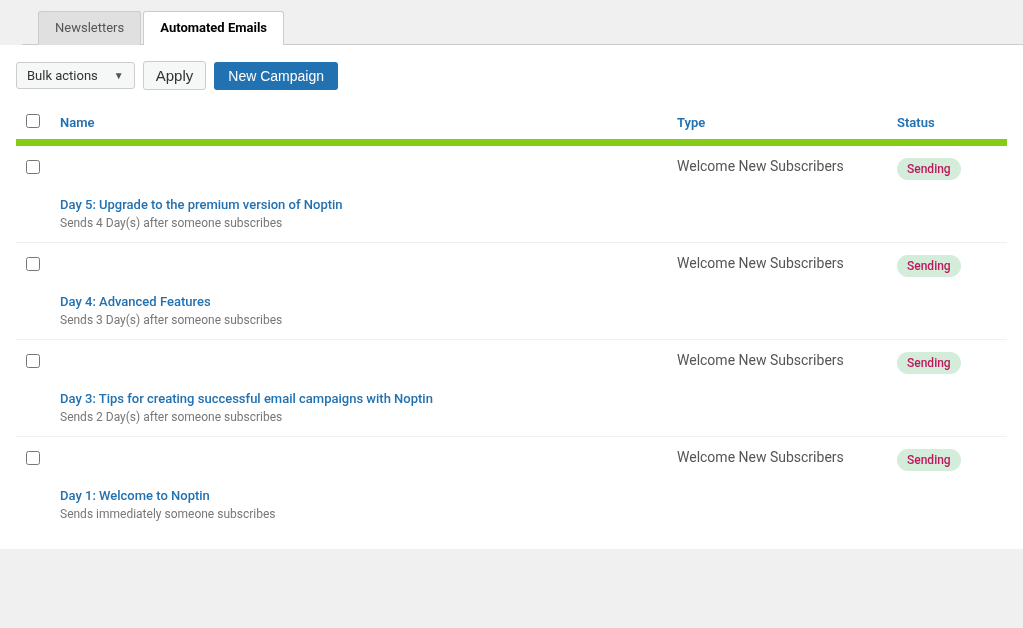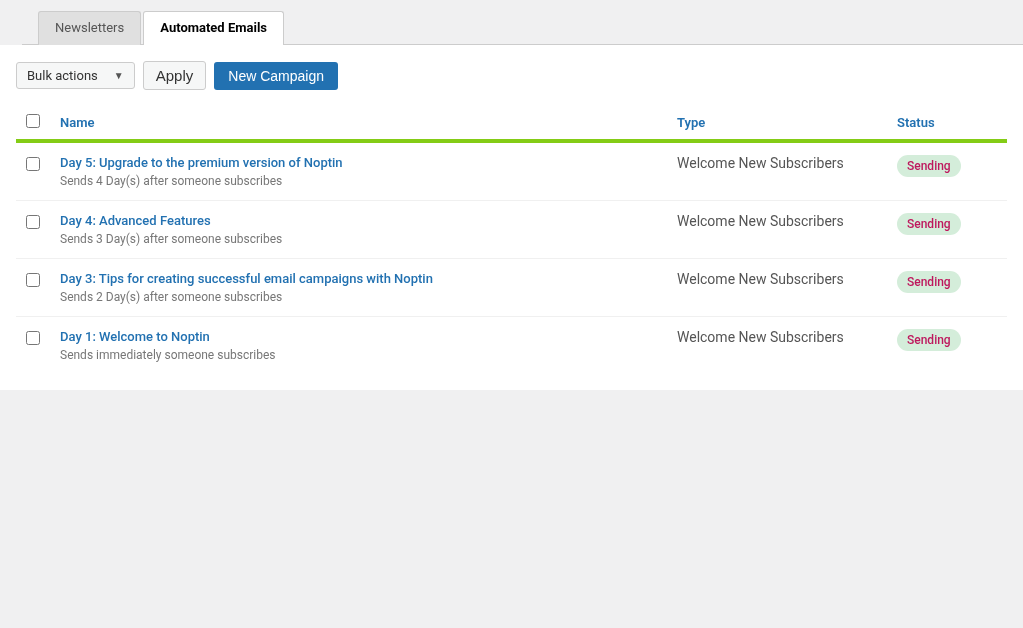--- a/index.html
+++ b/index.html
@@ -91,21 +91,21 @@
       cursor: pointer;
       font-size: 14px;
       font-weight: 500;
     }
     
     .campaigns-table {
       width: 100%;
       border-collapse: collapse;
     }
     .campaigns-table thead tr {
-      border-bottom: 4px solid #84cc16;
+      border-bottom: 7px solid #84cc16;
     }
     .campaigns-table th {
       text-align: left;
       padding: 8px 10px;
       font-weight: 600;
       color: #2271b1;
       font-size: 13px;
     }
     .campaigns-table th.col-checkbox {
       width: 30px;
@@ -130,20 +130,21 @@
       width: 30px;
       padding-top: 14px;
     }
     .campaign-name-link {
       color: #2271b1;
       text-decoration: none;
       font-weight: 500;
       font-size: 13px;
       display: block;
       margin-bottom: 3px;
+      margin-top: 39px;
     }
     .campaign-subtitle {
       color: #777;
       font-size: 12px;
     }
     .type-cell {
       color: #555;
       font-size: 14px;
       padding-top: 14px;
     }

